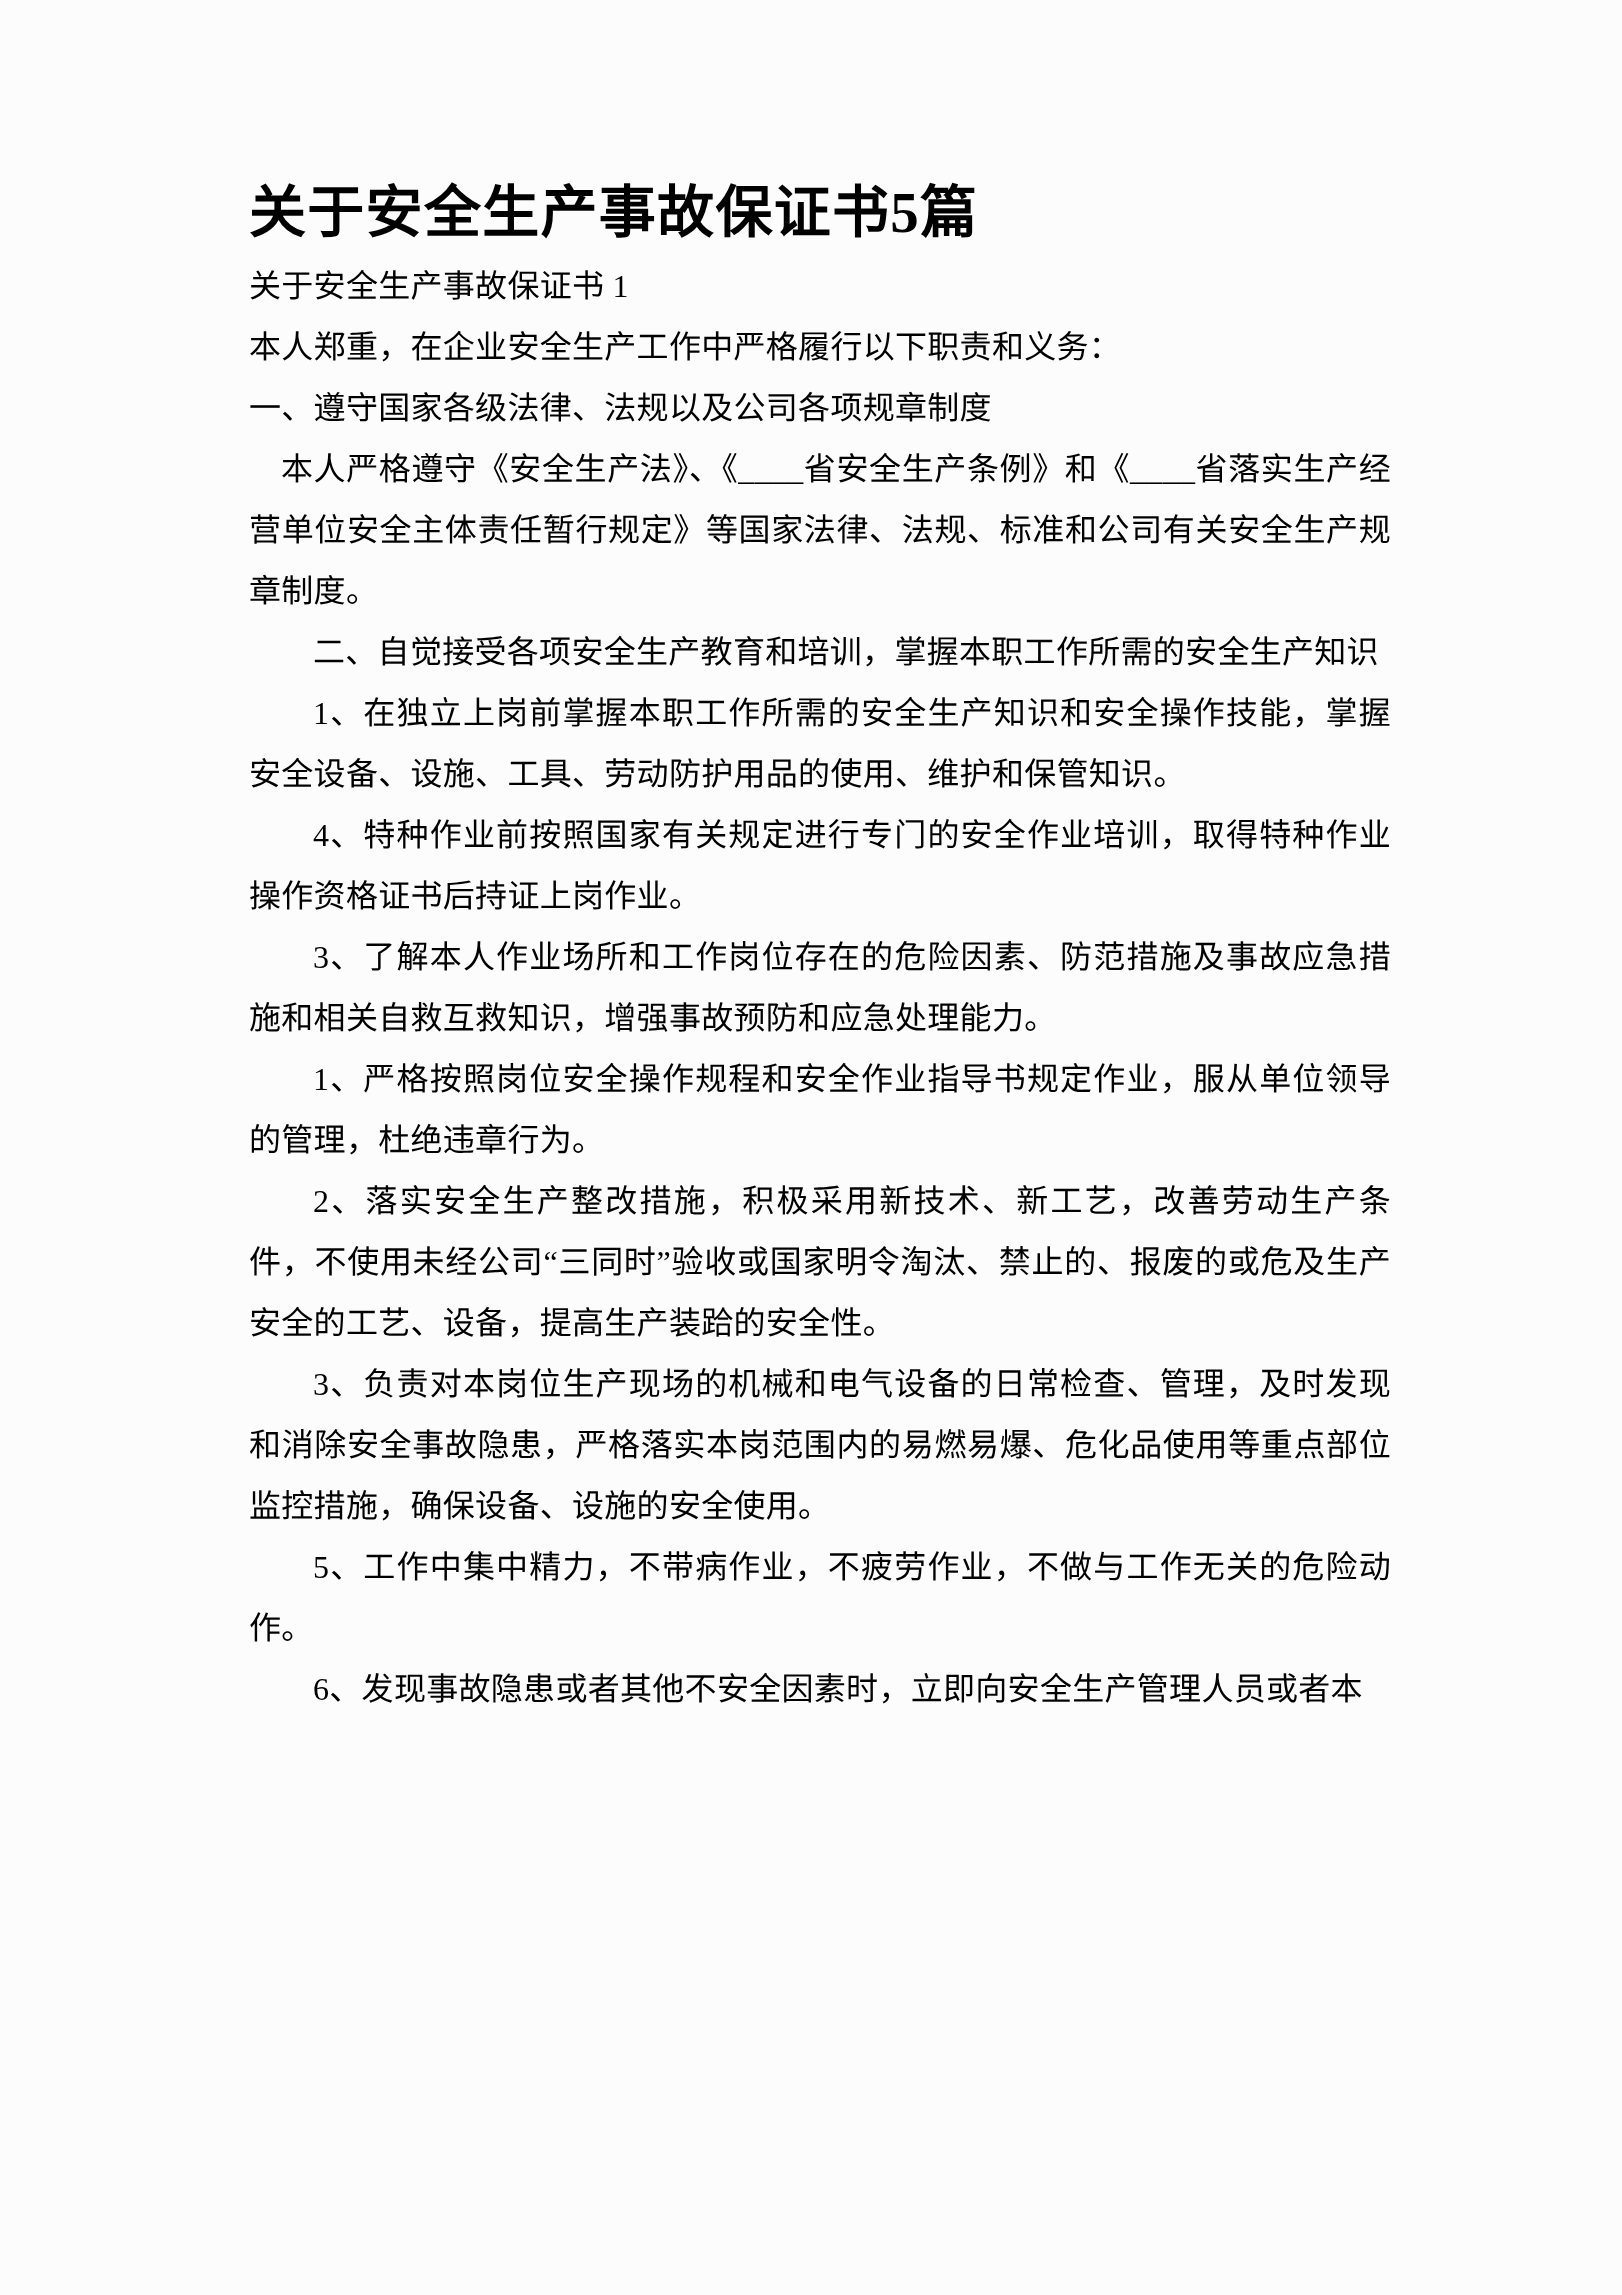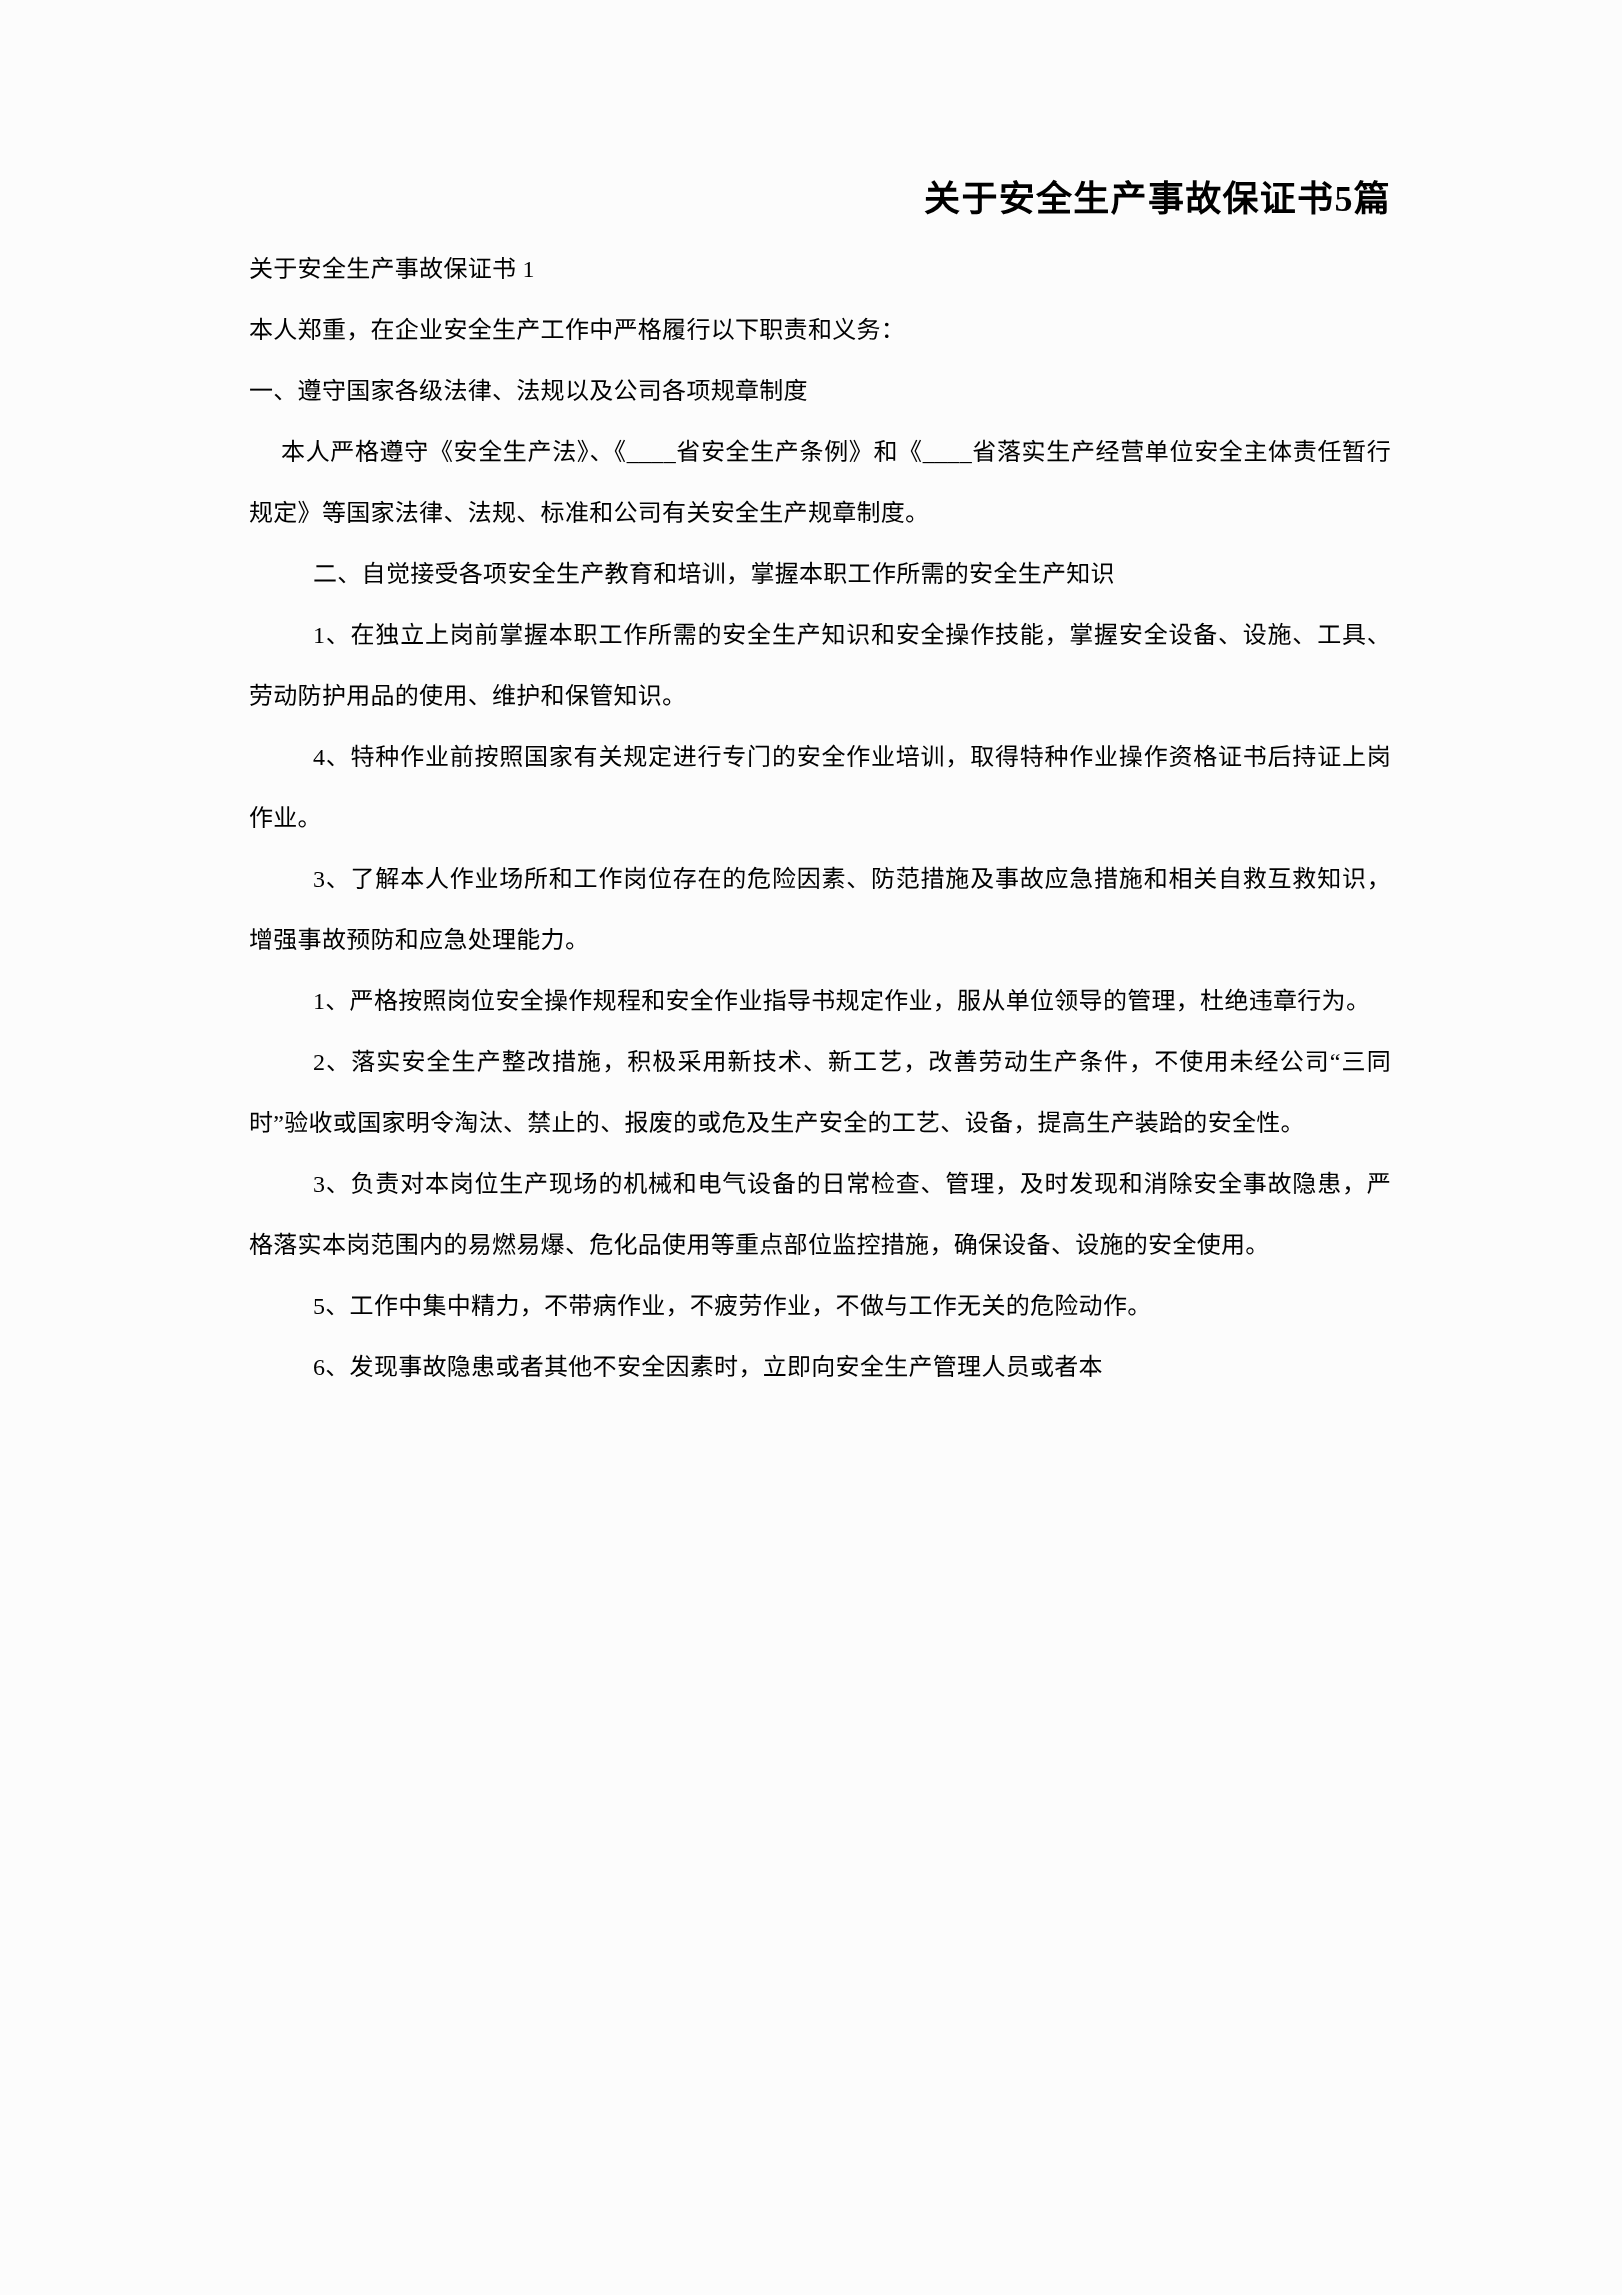--- a/index.html
+++ b/index.html
@@ -18,31 +18,31 @@
     font-family: "Liberation Serif", "DejaVu Serif", serif;
     color: #000000;
   }
   .content {
     position: absolute;
     left: 249px;
     top: 177px;
     width: 1142px;
   }
   .doc-title {
-    font-size: 36px;
+    font-size: 57px;
     font-weight: 700;
     line-height: 1.25;
-    text-align: right;
+    text-align: left;
     letter-spacing: 1.3px;
-    margin: 0 0 17px 0;
+    margin: 0 0 8px 0;
     padding: 0;
     white-space: nowrap;
   }
   .para {
-    font-size: 24px;
+    font-size: 32px;
     line-height: 61px;
     text-align: justify;
     text-justify: inter-ideograph;
     margin: 0;
     padding: 0;
     letter-spacing: 0.3px;
     word-break: break-all;
   }
   .para.indent-2 {
     text-indent: 64px;

